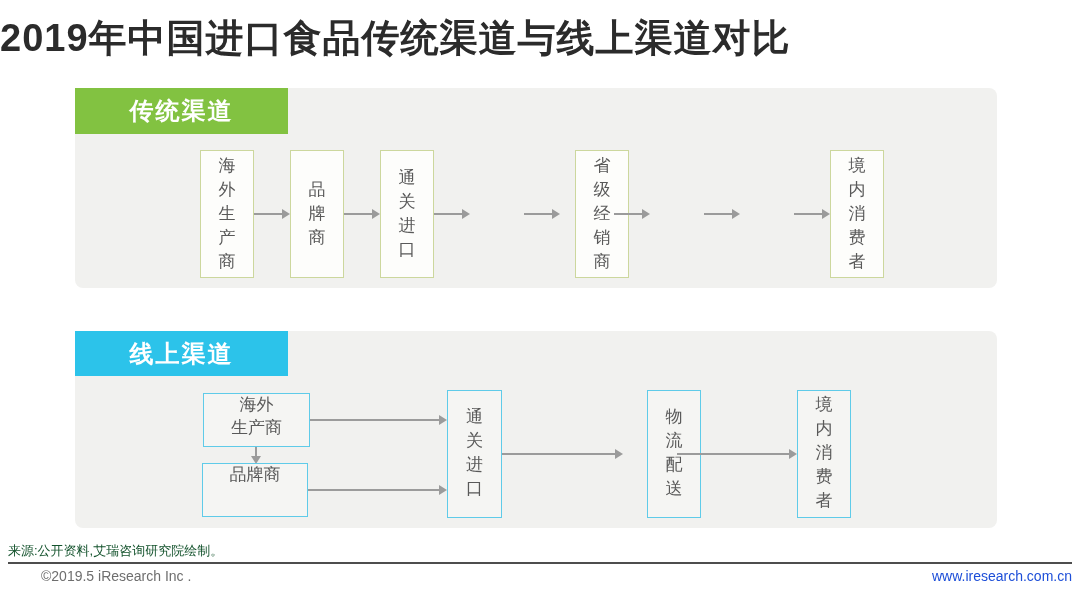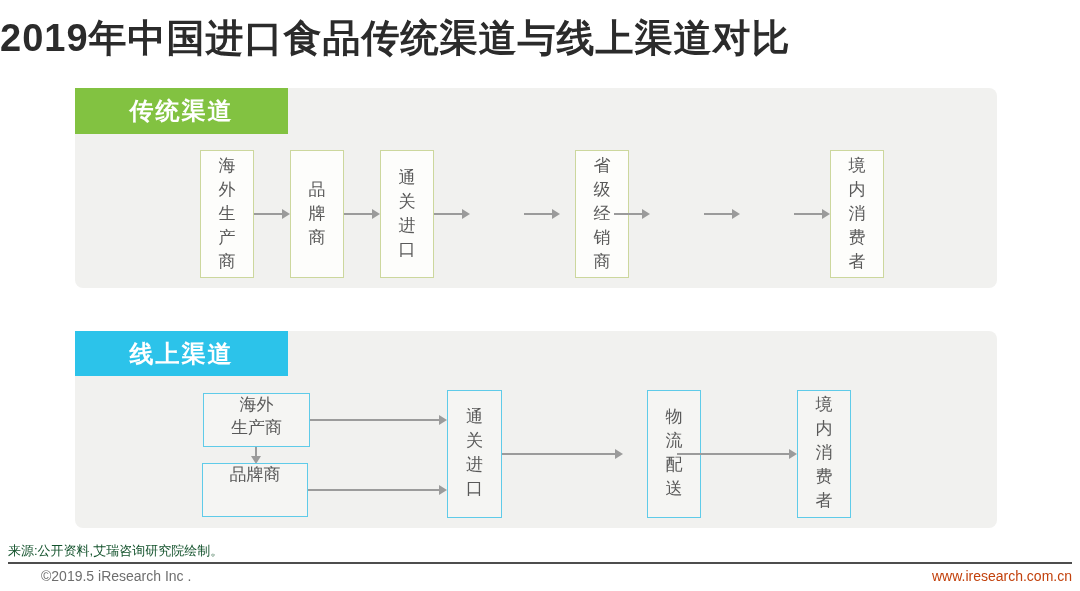--- a/index.html
+++ b/index.html
@@ -58,21 +58,21 @@
   #box-o-consumer { left:722px; }
   #oa-down  { left:180px; top:116px; height:10px; }
   #oa-a     { left:235px; top:88px;  width:130px; }
   #oa-b     { left:233px; top:158px; width:132px; }
   #oa-c     { left:427px; top:122px; width:114px; }
   #oa-d     { left:602px; top:122px; width:113px; }
 
   .footer-source { position:absolute; left:8px; top:542px; font-size:13px; color:#14532d; }
   .footer-divider { position:absolute; left:8px; top:562px; width:1064px; height:2px; background:#4d4d4d; }
   .footer-copyright { position:absolute; left:8px; top:568px; font-size:14px; color:#6e6e6e;margin-left:33px; }
-  .footer-website { position:absolute; right:8px; top:568px; font-size:14px; color:#c2410c; }
+  .footer-website { position:absolute; right:8px; top:568px; font-size:14px; color:#1d4ed8; }
 </style>
 </head>
 <body>
 
 <div class="page">
 
   <div class="title">2019年中国进口食品传统渠道与线上渠道对比</div>
 
   <div class="panel" id="panel-traditional">
     <div class="panel-header">传统渠道</div>

